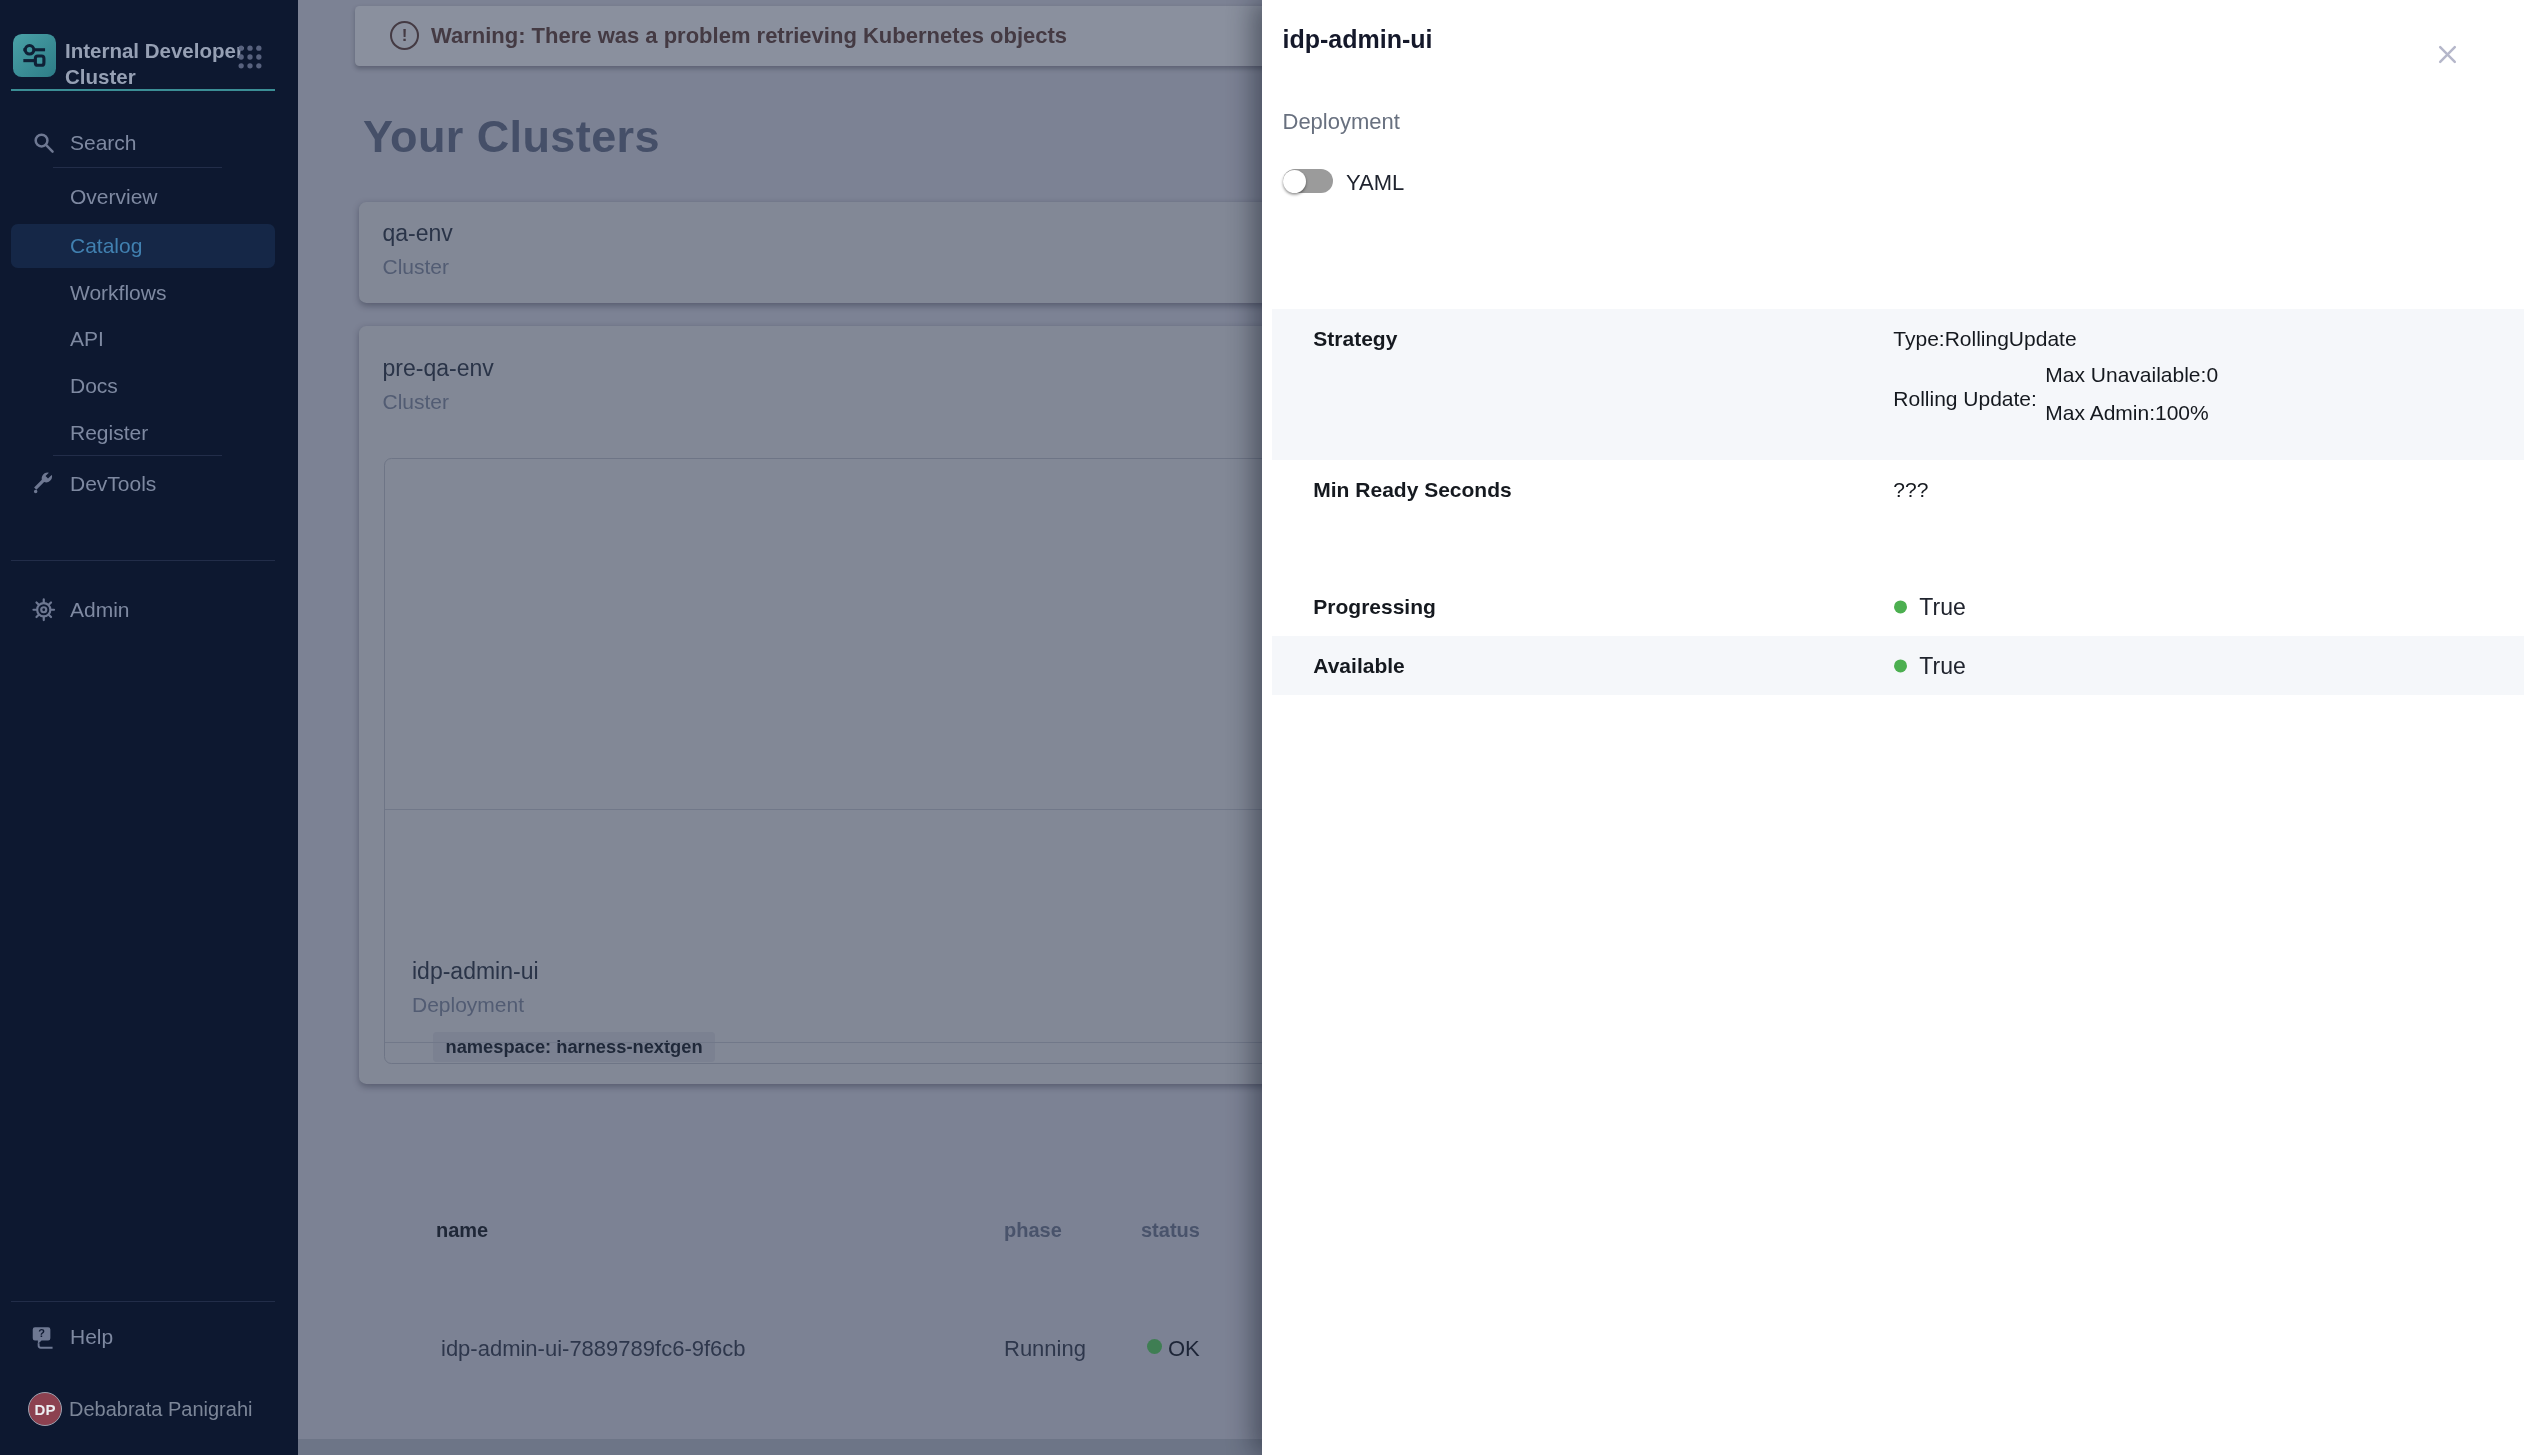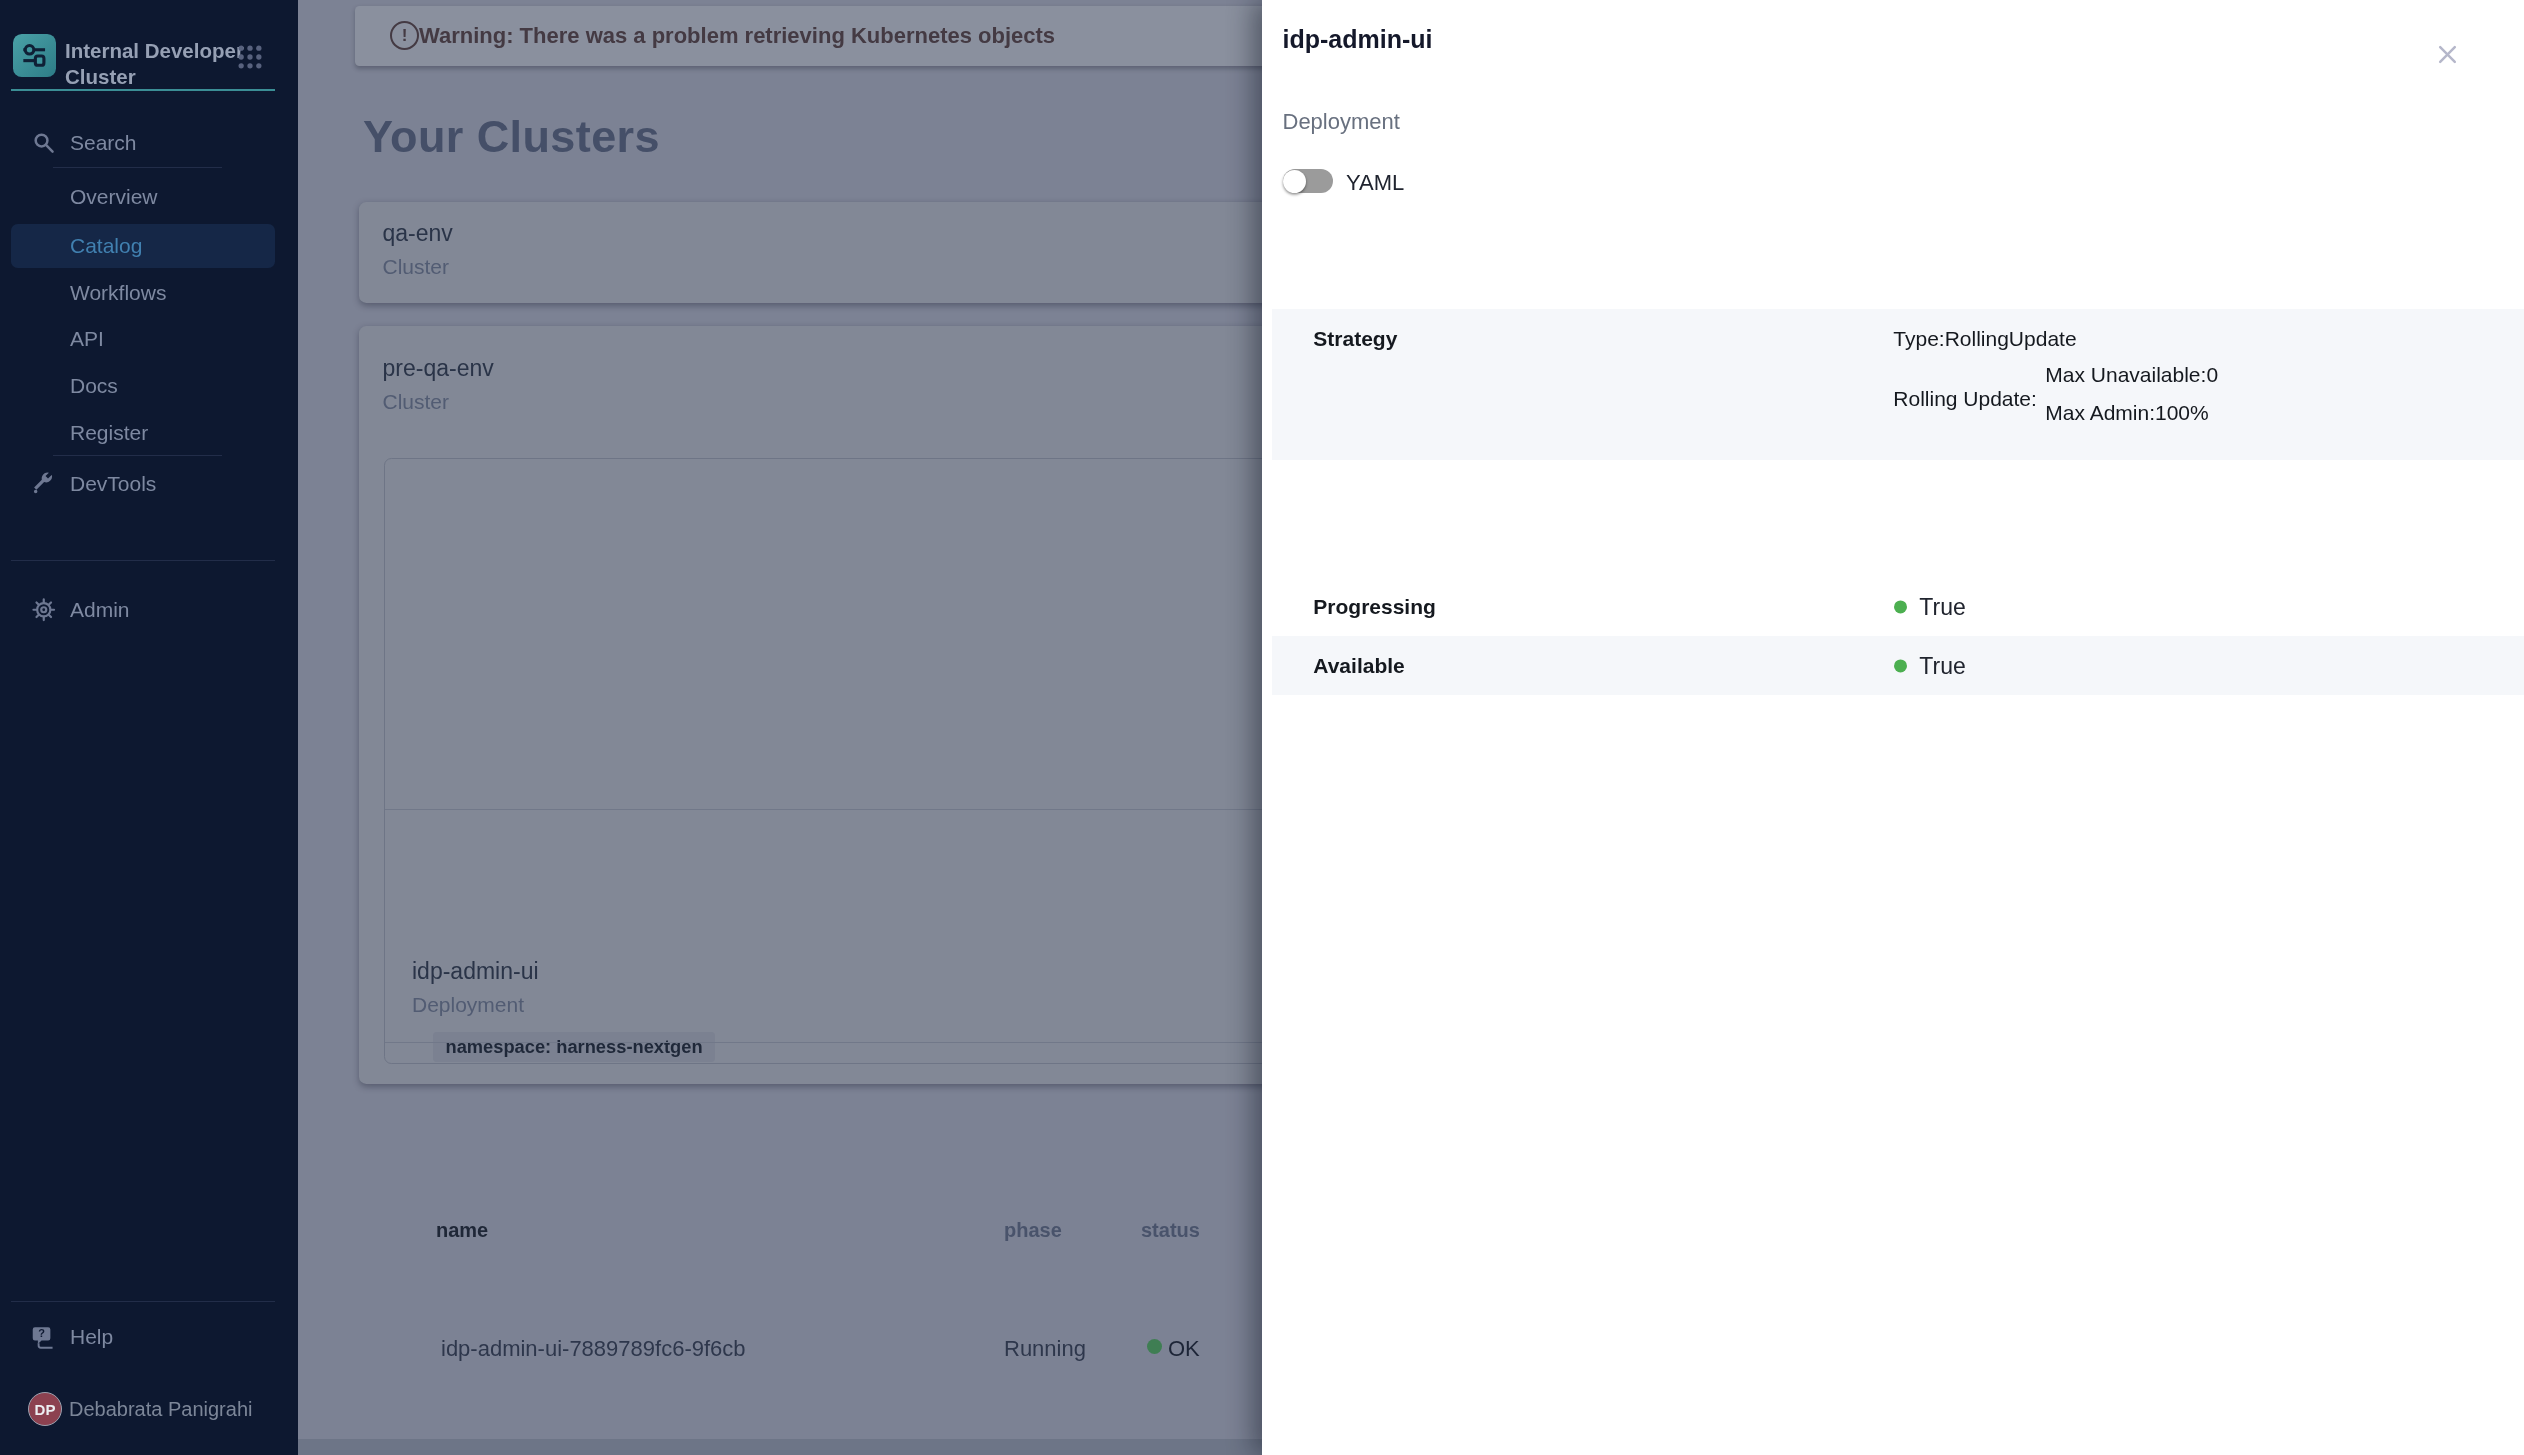--- a/index.html
+++ b/index.html
@@ -26,21 +26,21 @@
              border:1.5px solid #9ba1af;display:flex;align-items:center;justify-content:center;
              font-size:15px;font-weight:700;color:#eceef2;}
   .sb-user{left:69px;top:1398px;font-size:20px;color:#7c8698;}
 
   
   .main{left:298px;top:0;width:964px;height:1455px;background:#7c8294;overflow:hidden;}
   .banner{left:57px;top:5.9px;width:1775px;height:60px;border-radius:4.4px;background:#8a909e;
           box-shadow:0 2.2px 4.4px rgba(25,30,48,.30);display:flex;align-items:center;color:#443a43;}
   .warn-ic{width:25px;height:25px;border-radius:50%;border:2.2px solid #443a43;margin-left:35px;
            display:flex;align-items:center;justify-content:center;font-size:17px;font-weight:700;flex:0 0 auto;}
-  .banner-txt{margin-left:0;font-size:22px;font-weight:600;}
+  .banner-txt{margin-left:12px;font-size:22px;font-weight:600;}
   .h1{left:65px;top:111px;font-size:45px;font-weight:700;color:#454f68;letter-spacing:0.4px;}
   .card{background:#828896;border-radius:7.3px;box-shadow:0 2.2px 6.6px rgba(22,27,45,.35);}
   .card1{left:61px;top:202px;width:1761px;height:101px;}
   .card2{left:61px;top:326px;width:1761px;height:758px;}
   .c-title{position:absolute;left:23.5px;font-size:23px;font-weight:500;color:#2a3448;}
   .c-sub{position:absolute;left:23.5px;font-size:21px;color:#525c73;}
   .subcard{left:86px;top:458px;width:1761px;height:604px;border:1.5px solid #6e7586;border-radius:7.3px;}
   .w-title{left:27px;top:499px;font-size:23px;font-weight:500;color:#2a3448;}
   .w-sub{left:27px;top:534px;font-size:21px;color:#525c73;}
   .chip{left:48px;top:573px;height:30px;border-radius:3.7px;background:#7b8191;padding:0 12.5px;
@@ -250,20 +250,24 @@
     <div class="abs d-yaml">YAML</div>
 
     <div class="abs drow lt r-strategy">
       <span class="d-lab" style="top:17.6px;">Strategy</span>
       <span class="d-val" style="top:17.6px;">Type:RollingUpdate</span>
       <span class="d-val" style="top:78px;">Rolling Update:</span>
       <span class="ru-col" style="top:54px;">Max Unavailable:0</span>
       <span class="ru-col" style="top:92px;">Max Admin:100%</span>
     </div>
 
+    <div class="abs drow r-minready">
+      <span class="d-lab vcenter">Min Ready Seconds</span>
+      <span class="d-val vcenter">???</span>
+    </div>
 
 
     <div class="abs drow r-progressing">
       <span class="d-lab vcenter">Progressing</span>
       <span class="gdot vcenter"></span>
       <span class="d-true vcenter">True</span>
     </div>
 
     <div class="abs drow lt r-available">
       <span class="d-lab vcenter">Available</span>

